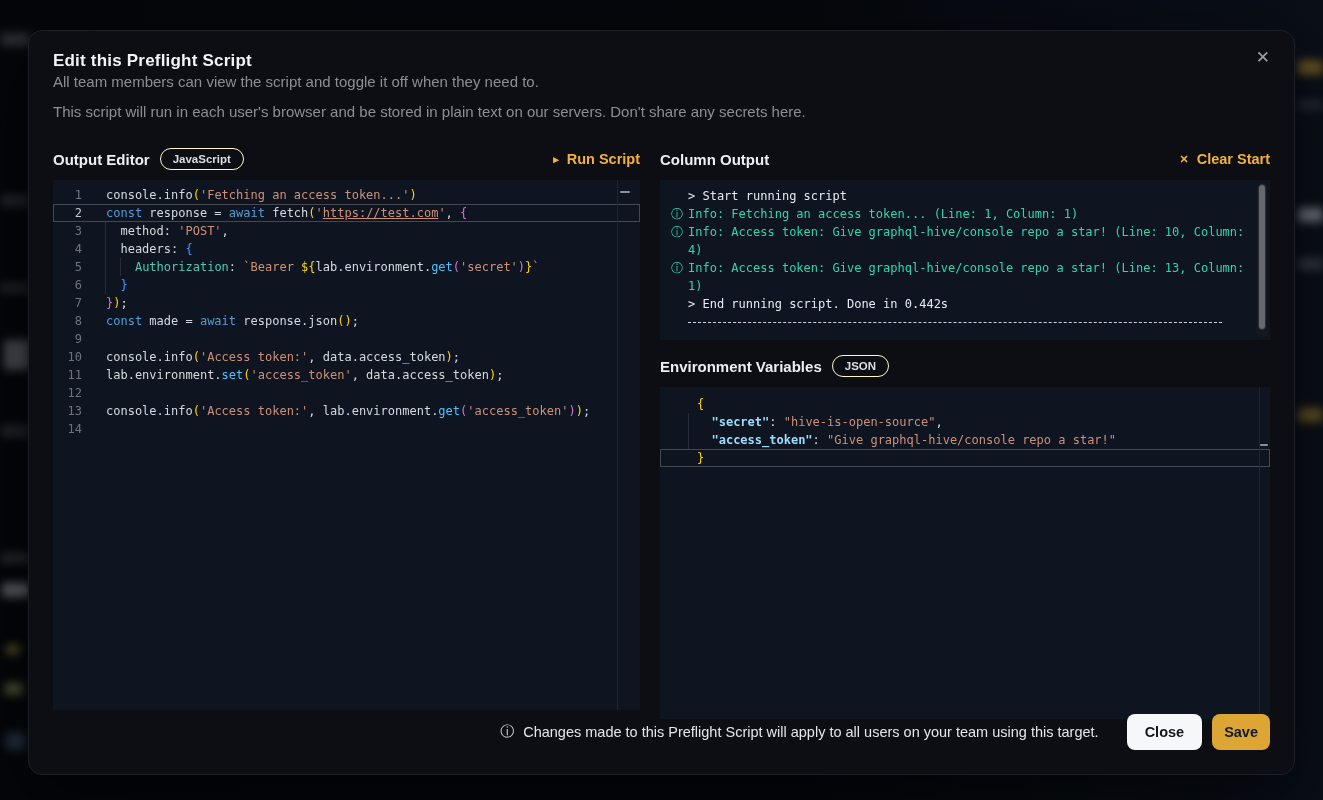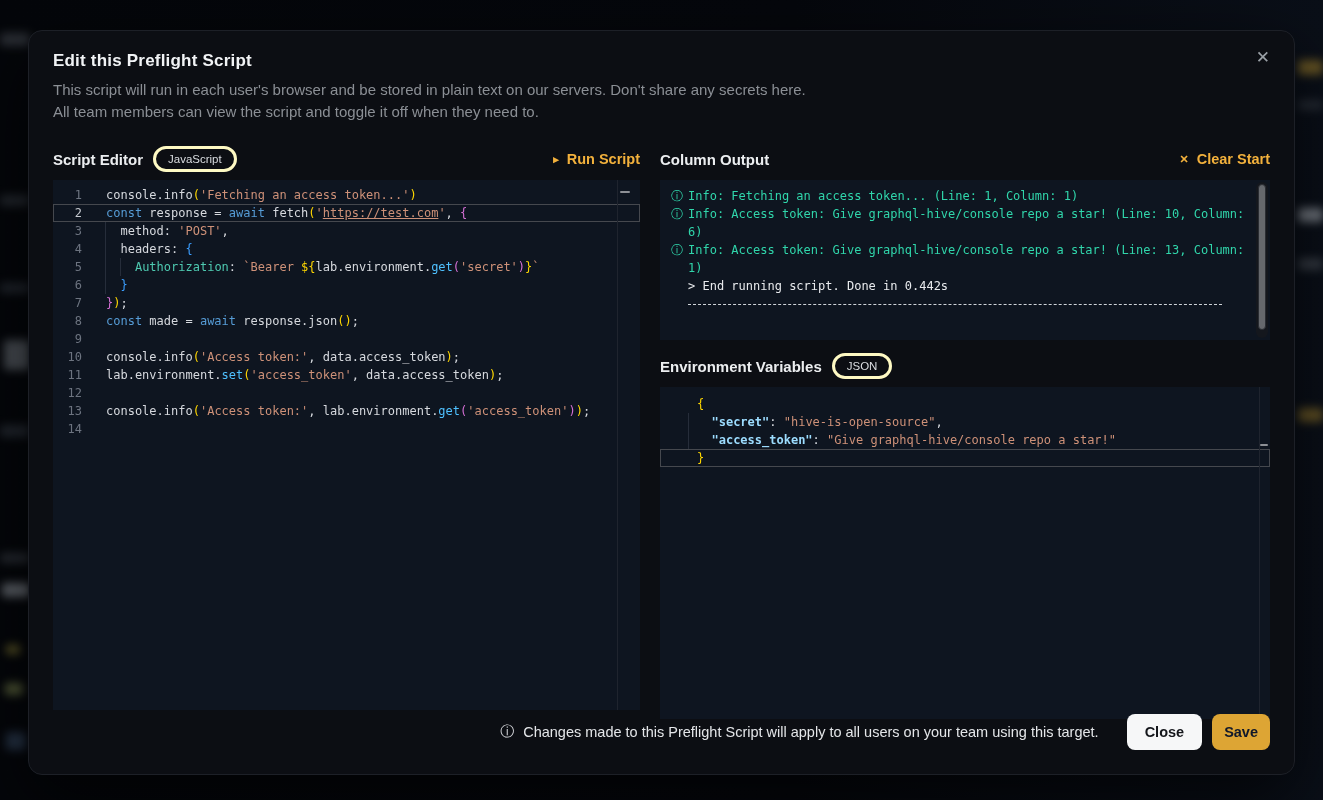--- a/index.html
+++ b/index.html
@@ -28,22 +28,22 @@
   .modal-desc { font-size:15px; color:#8b8f95; line-height:22px; }
   .modal-desc.first { margin-top:8px; }
 
   .columns { display:flex; gap:20px; margin-top:22px; }
   .col-left { width:589px; }
   .col-right { width:610px; }
 
   .panel-header { display:flex; align-items:center; height:28px; margin-bottom:7px; }
   .panel-title { font-size:15px; font-weight:bold; color:#eceef0; }
   .badge {
-    margin-left:10px; font-size:11.5px; font-weight:normal; color:#dadde1;
-    border:3px solid #fef9c3; border-radius:999px; padding:4px 12px; background:transparent;
+    margin-left:10px; font-size:11.5px; font-weight:bold; color:#dadde1;
+    border:1px solid #fef9c3; border-radius:999px; padding:4px 12px; background:transparent;
   }
   .accent-btn {
     margin-left:auto; display:flex; align-items:center; gap:8px;
     background:none; border:none; cursor:pointer;
     font-family:"Liberation Sans", sans-serif; font-size:14.5px; font-weight:bold;
   }
   .accent-btn .ico { font-size:11px; }
 
   
   .editor, .console {
@@ -135,28 +135,28 @@
 <div class="bg-blob" style="left:1298px;top:60px;width:25px;height:15px;background:#b08c2e;"></div>
 <div class="bg-blob" style="left:1298px;top:100px;width:25px;height:10px;background:#3c424b;"></div>
 <div class="bg-blob" style="left:1298px;top:208px;width:25px;height:14px;background:#9aa0a8;opacity:.7;"></div>
 <div class="bg-blob" style="left:1298px;top:258px;width:25px;height:12px;background:#565c64;"></div>
 <div class="bg-blob" style="left:1298px;top:408px;width:25px;height:14px;background:#a8862e;"></div>
 
 <div class="modal">
   <button class="close-x">✕</button>
 
   <div class="modal-title">Edit this Preflight Script</div>
+  <div class="modal-desc">All team members can view the script and toggle it off when they need to.</div>
   <div class="modal-desc first">This script will run in each user's browser and be stored in plain text on our servers. Don't share any secrets here.</div>
-  <div class="modal-desc">All team members can view the script and toggle it off when they need to.</div>
 
   <div class="columns">
 
     <div class="col-left">
       <div class="panel-header">
-        <span class="panel-title">Script Editor</span>
+        <span class="panel-title">Output Editor</span>
         <span class="badge">JavaScript</span>
         <button class="accent-btn" id="run-btn" style="color: rgb(243, 177, 60);">
           <span class="ico">▸</span>
           <span>Run Script</span>
         </button>
       </div>
       <div class="editor script" id="script-editor">
         <div class="code-area" id="script-code">
             <div class="code-row"><span class="ln">1</span><span class="code-text"><span class="tk-fg">console.info</span><span class="tk-y">(</span><span class="tk-str">'Fetching an access token...'</span><span class="tk-y">)</span></span></div>
             <div class="code-row active"><span class="ln">2</span><span class="code-text"><span class="tk-kw">const</span><span class="tk-fg"> response = </span><span class="tk-kw">await</span><span class="tk-fg"> fetch</span><span class="tk-y">(</span><span class="tk-str">'</span><span class="tk-strU">https://test.com</span><span class="tk-str">'</span><span class="tk-fg">, </span><span class="tk-mg">{</span></span></div>
@@ -183,27 +183,31 @@
     <div class="col-right">
       <div class="panel-header">
         <span class="panel-title">Column Output</span>
         <button class="accent-btn" id="clear-btn" style="color: rgb(243, 177, 60);">
           <span class="ico">✕</span>
           <span>Clear Start</span>
         </button>
       </div>
       <div class="console">
         <div class="console-inner" id="console-lines">
+            <div class="con-row log">
+              <span class="con-ico"></span>
+              <span class="con-text">&gt; Start running script</span>
+            </div>
             <div class="con-row info">
               <span class="con-ico">ⓘ</span>
               <span class="con-text">Info: Fetching an access token... (Line: 1, Column: 1)</span>
             </div>
             <div class="con-row info">
               <span class="con-ico">ⓘ</span>
-              <span class="con-text">Info: Access token: Give graphql-hive/console repo a star! (Line: 10, Column: 6)</span>
+              <span class="con-text">Info: Access token: Give graphql-hive/console repo a star! (Line: 10, Column: 4)</span>
             </div>
             <div class="con-row info">
               <span class="con-ico">ⓘ</span>
               <span class="con-text">Info: Access token: Give graphql-hive/console repo a star! (Line: 13, Column: 1)</span>
             </div>
             <div class="con-row log">
               <span class="con-ico"></span>
               <span class="con-text">&gt; End running script. Done in 0.442s</span>
             </div>
             <div class="dash-sep"></div>

